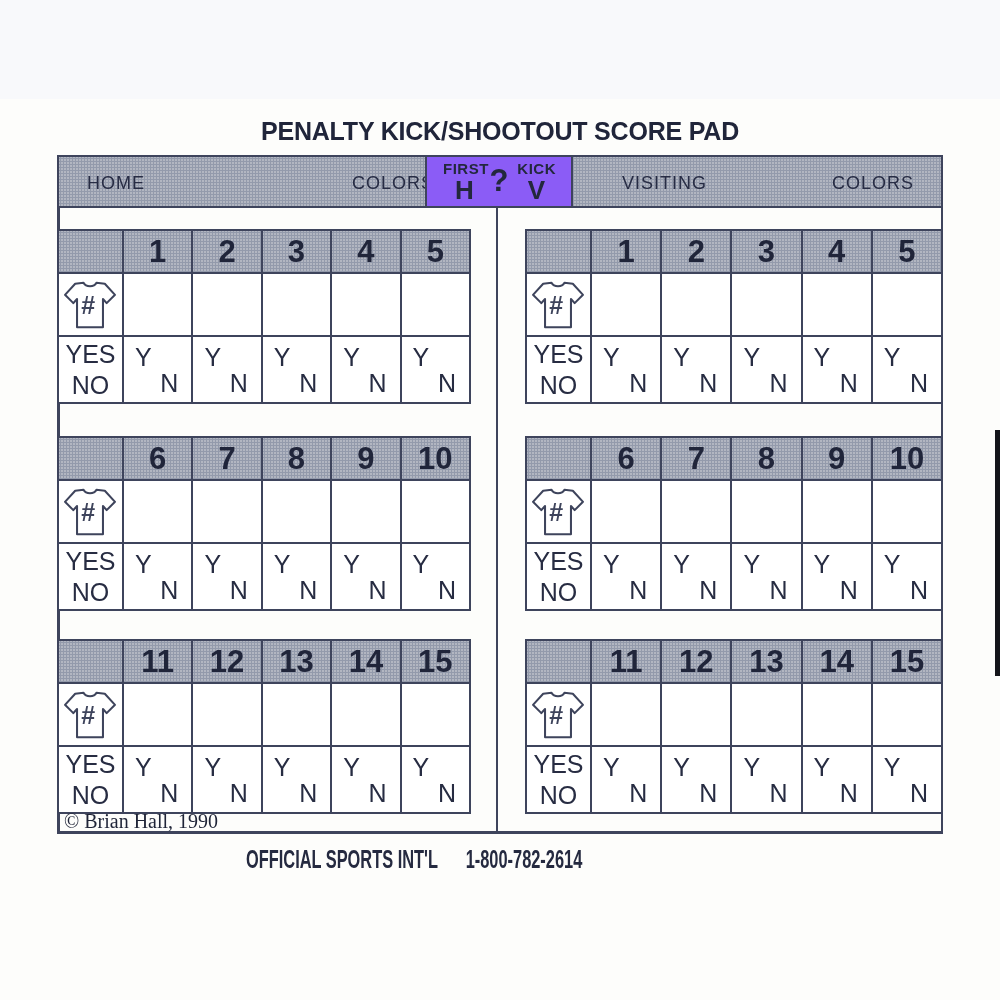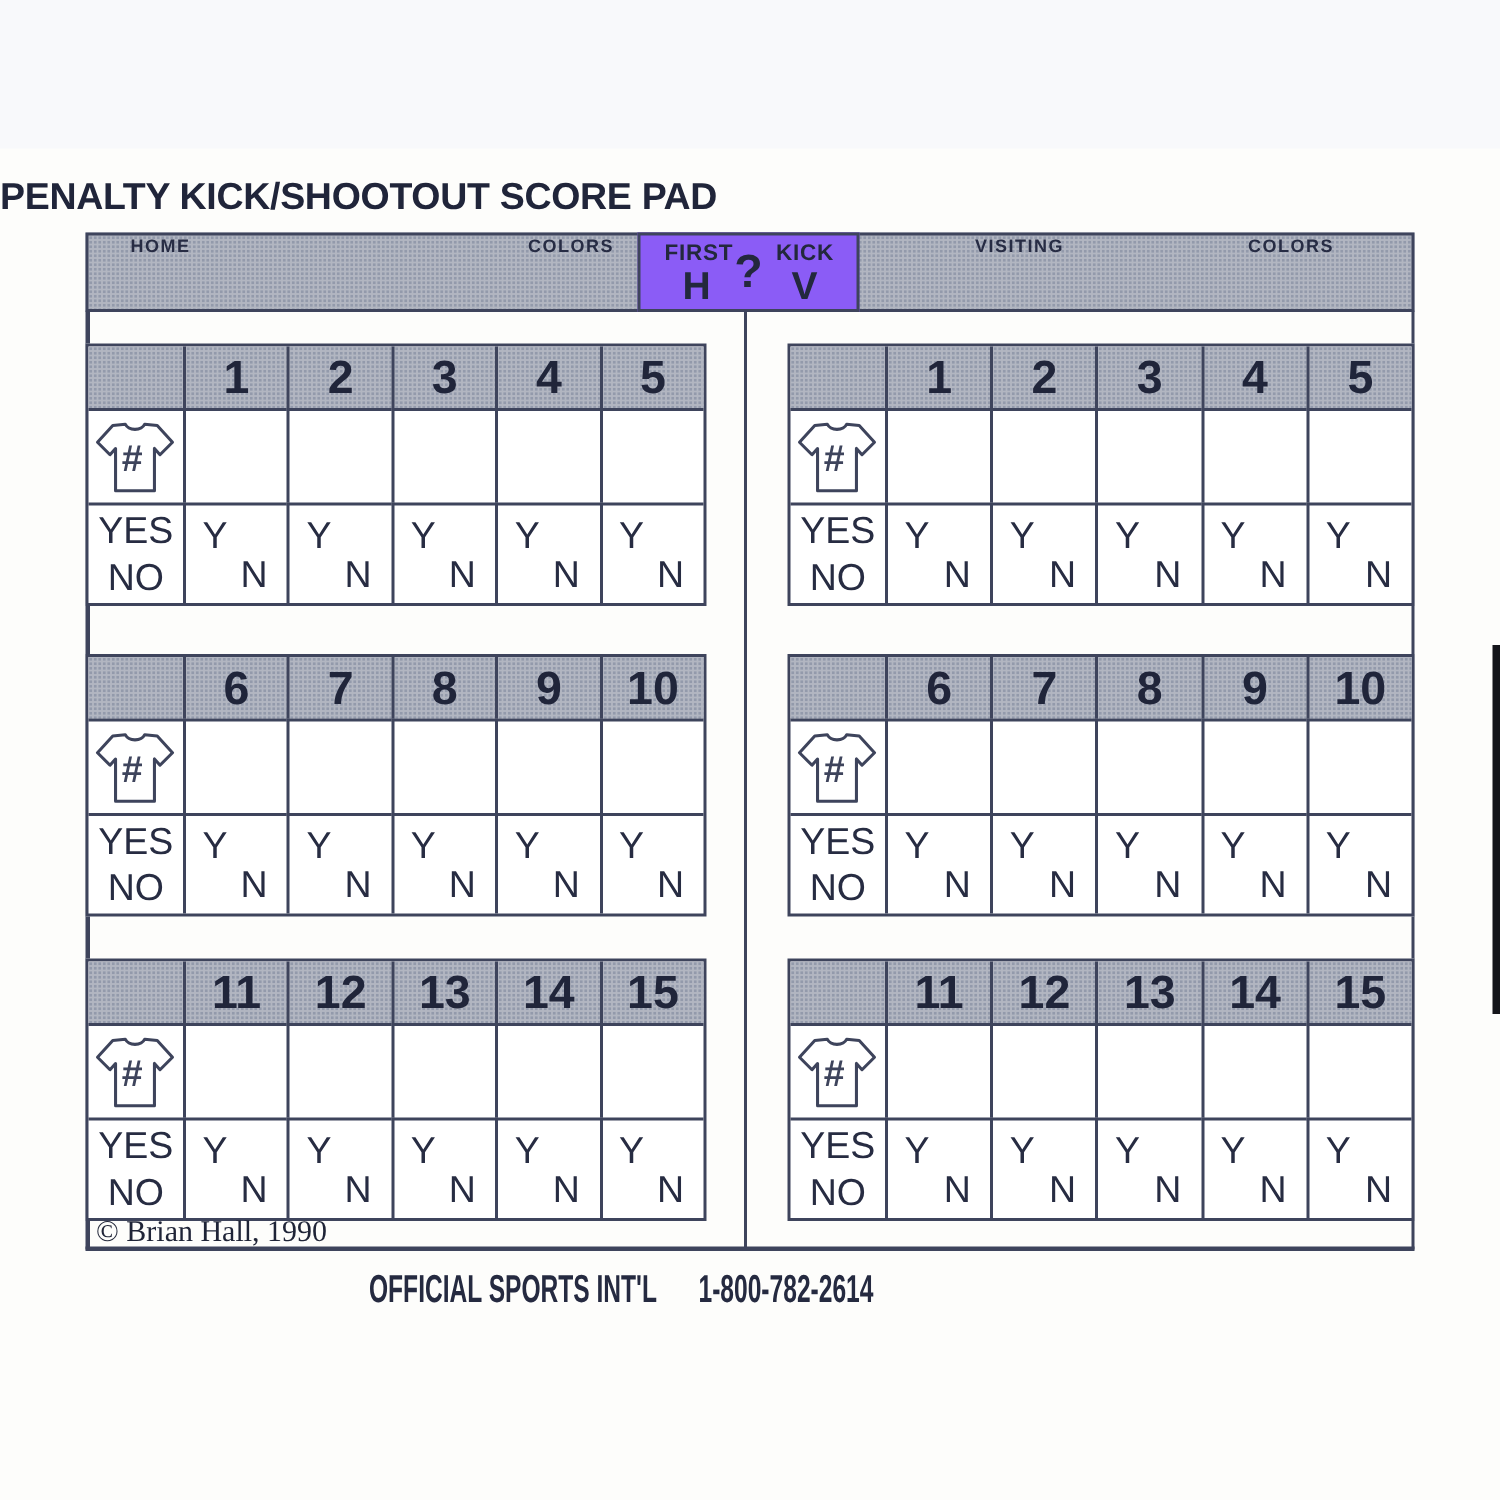--- a/index.html
+++ b/index.html
@@ -14,36 +14,36 @@
     position:relative;
     width:1000px;height:1000px;
     background:#fdfdfb;
     font-family:"Liberation Sans", sans-serif;
     color:var(--ink);
     overflow:hidden;
   }
   .top-band{position:absolute;left:0;top:0;width:1000px;height:99px;background:#f8f9fb;}
   .title{
     position:absolute;left:0;top:117px;width:1000px;
-    font-size:25px;font-weight:bold;letter-spacing:-0.2px;
+    text-align:center;font-size:25px;font-weight:bold;letter-spacing:-0.2px;
     color:#20253a;
   }
   
   .bar{
     position:absolute;left:57px;top:155px;width:886px;height:53px;
     border:2.5px solid var(--line);
     background-color:var(--gray);
     background-image:radial-gradient(var(--gray-dot) 1px, rgba(0,0,0,0) 1.15px);
     background-size:3px 3px;
     z-index:1;
   }
-  .bar-label{position:absolute;top:0;font-size:12px;font-weight:bold;letter-spacing:1px;color:#272c44;}
+  .bar-label{position:absolute;top:16px;font-size:18px;font-weight:normal;letter-spacing:1px;color:#272c44;}
   .bl-home{left:28px;}
   .bl-colors1{left:293px;}
-  .bl-visiting{left:563px;margin-left:28px;}
+  .bl-visiting{left:563px;}
   .bl-colors2{left:773px;}
   .fk-box{
     position:absolute;left:425px;top:155px;width:148px;height:53px;
     background:#8b5cf6;border:2.5px solid var(--line);z-index:2;
   }
   .fk-first{position:absolute;left:16px;top:3px;font-size:15px;font-weight:bold;letter-spacing:0.5px;}
   .fk-kick{position:absolute;right:15px;top:3px;font-size:15px;font-weight:bold;letter-spacing:0.5px;text-align:right;}
   .fk-q{position:absolute;left:50%;top:6px;transform:translateX(-50%);font-size:31px;font-weight:bold;}
   .fk-h{position:absolute;left:28px;bottom:0px;font-size:26px;font-weight:bold;}
   .fk-v{position:absolute;right:26px;bottom:0px;font-size:26px;font-weight:bold;}

